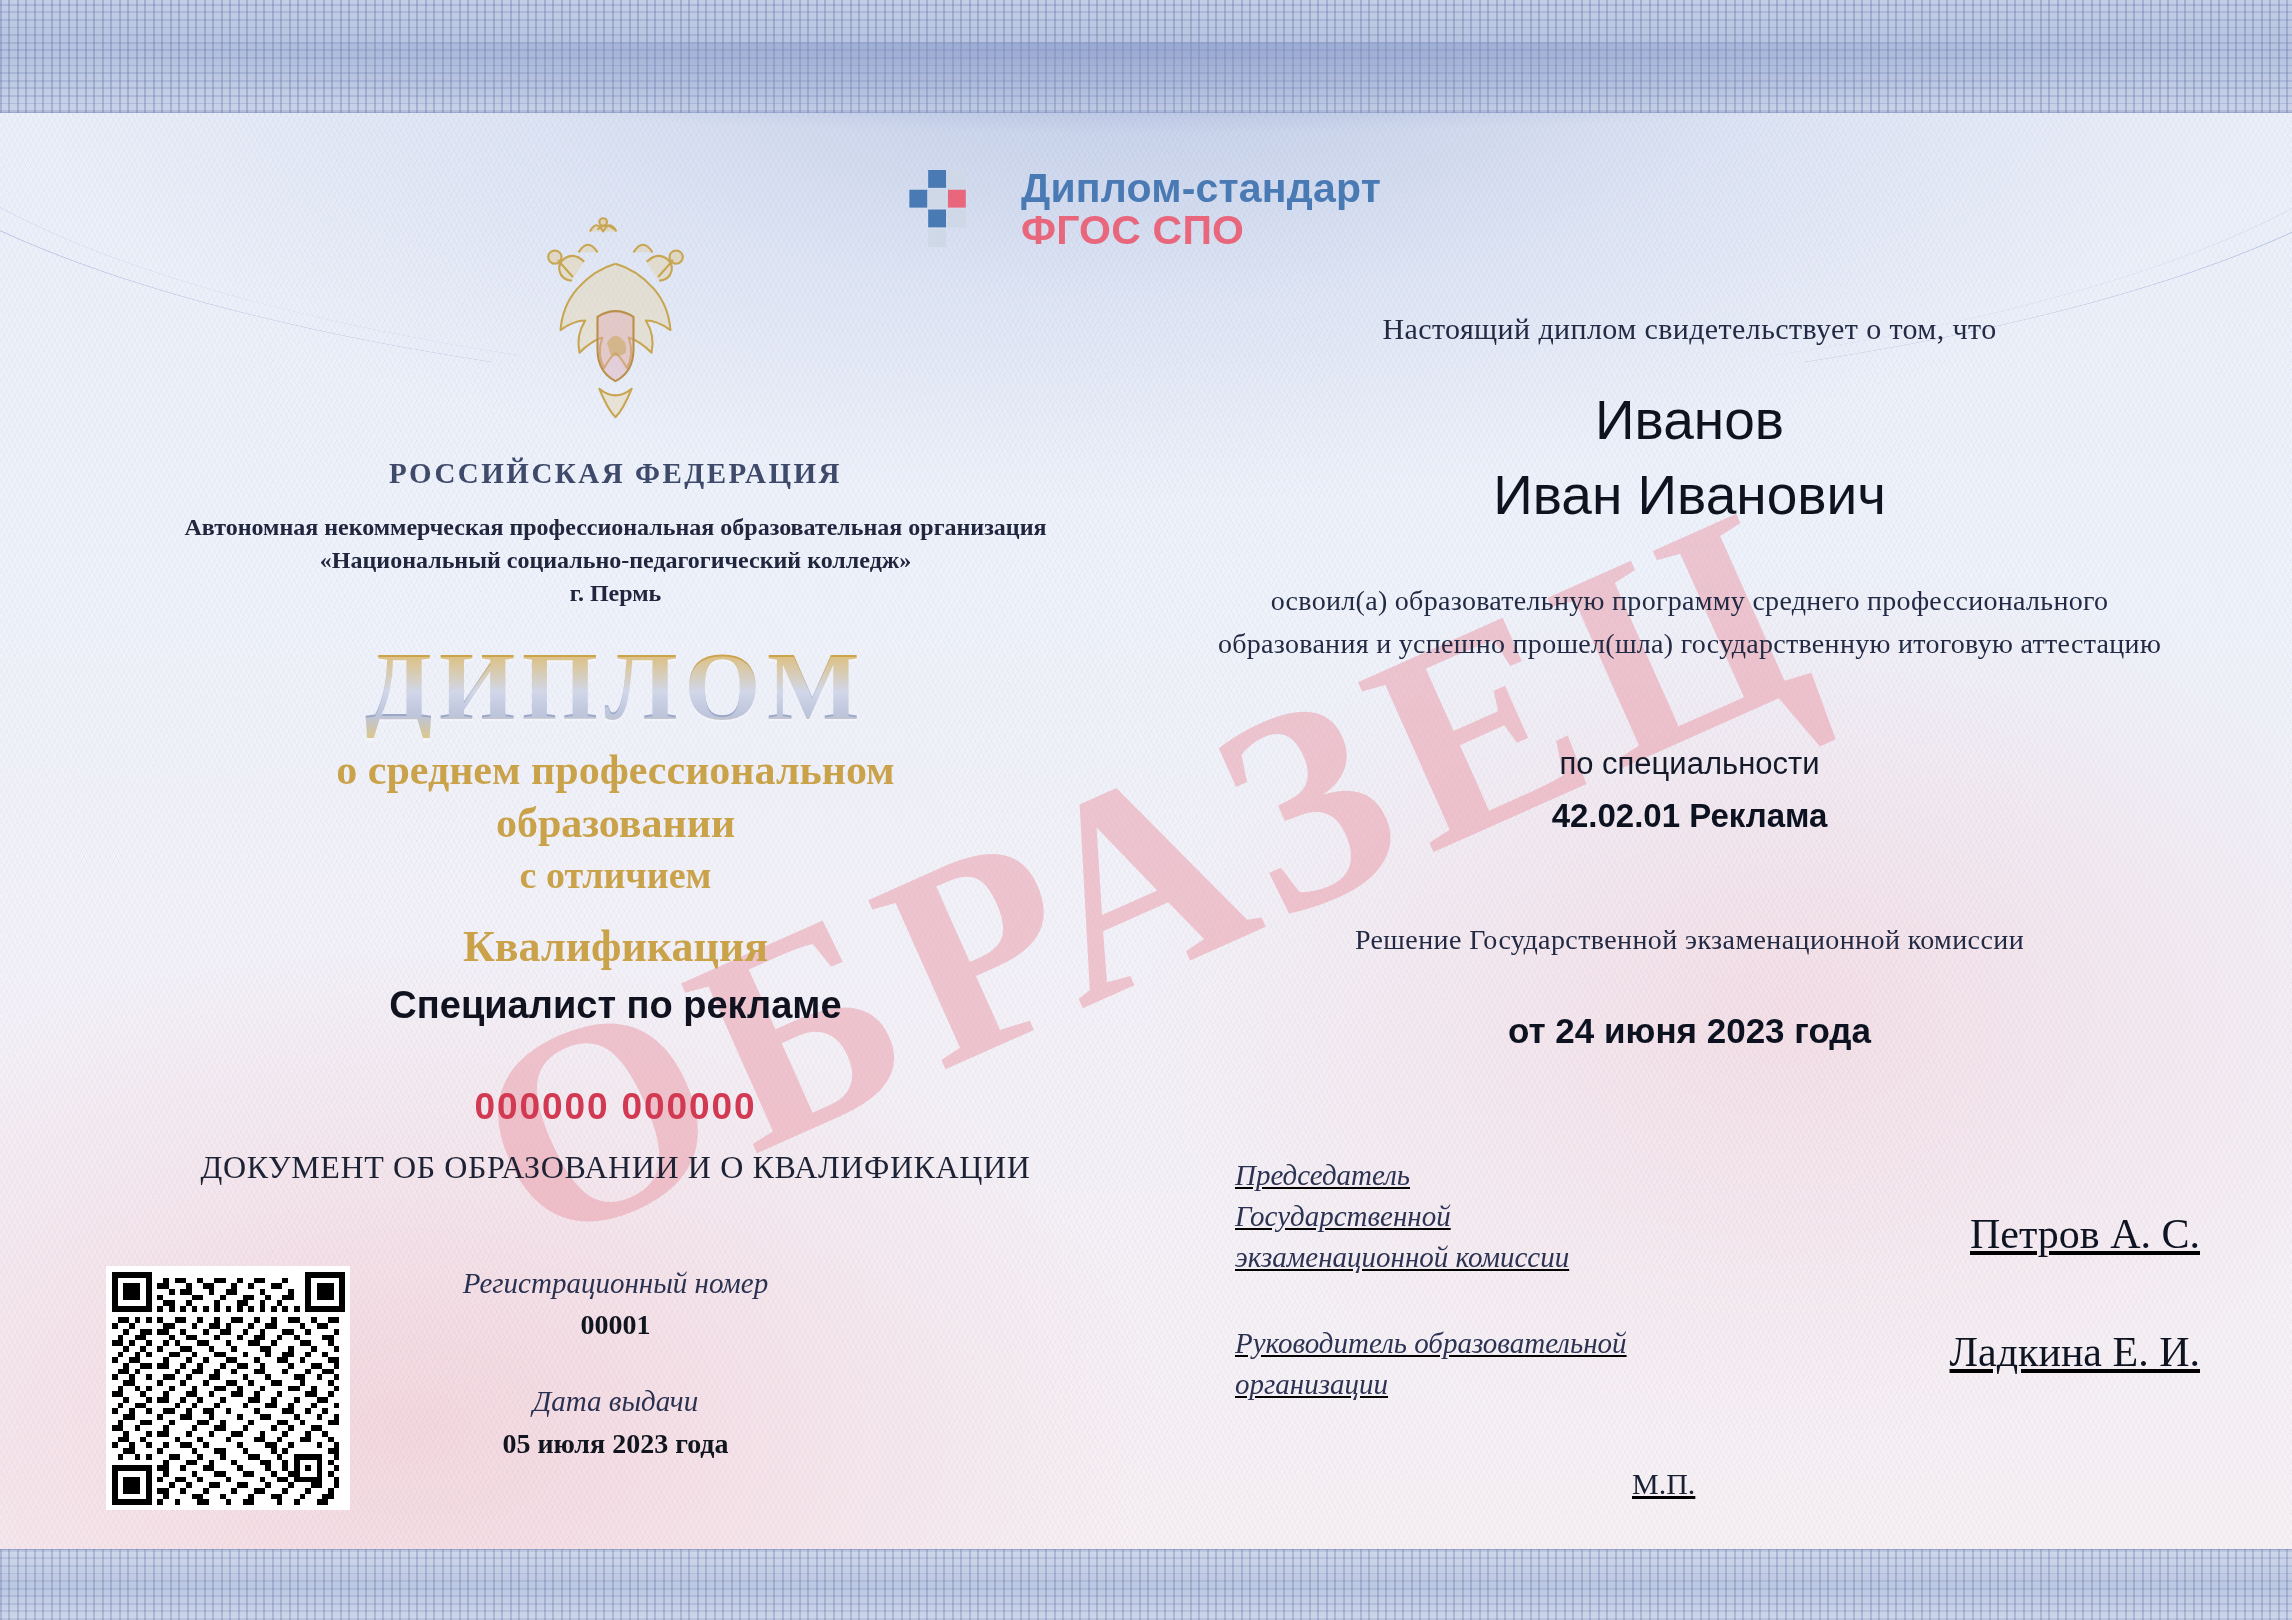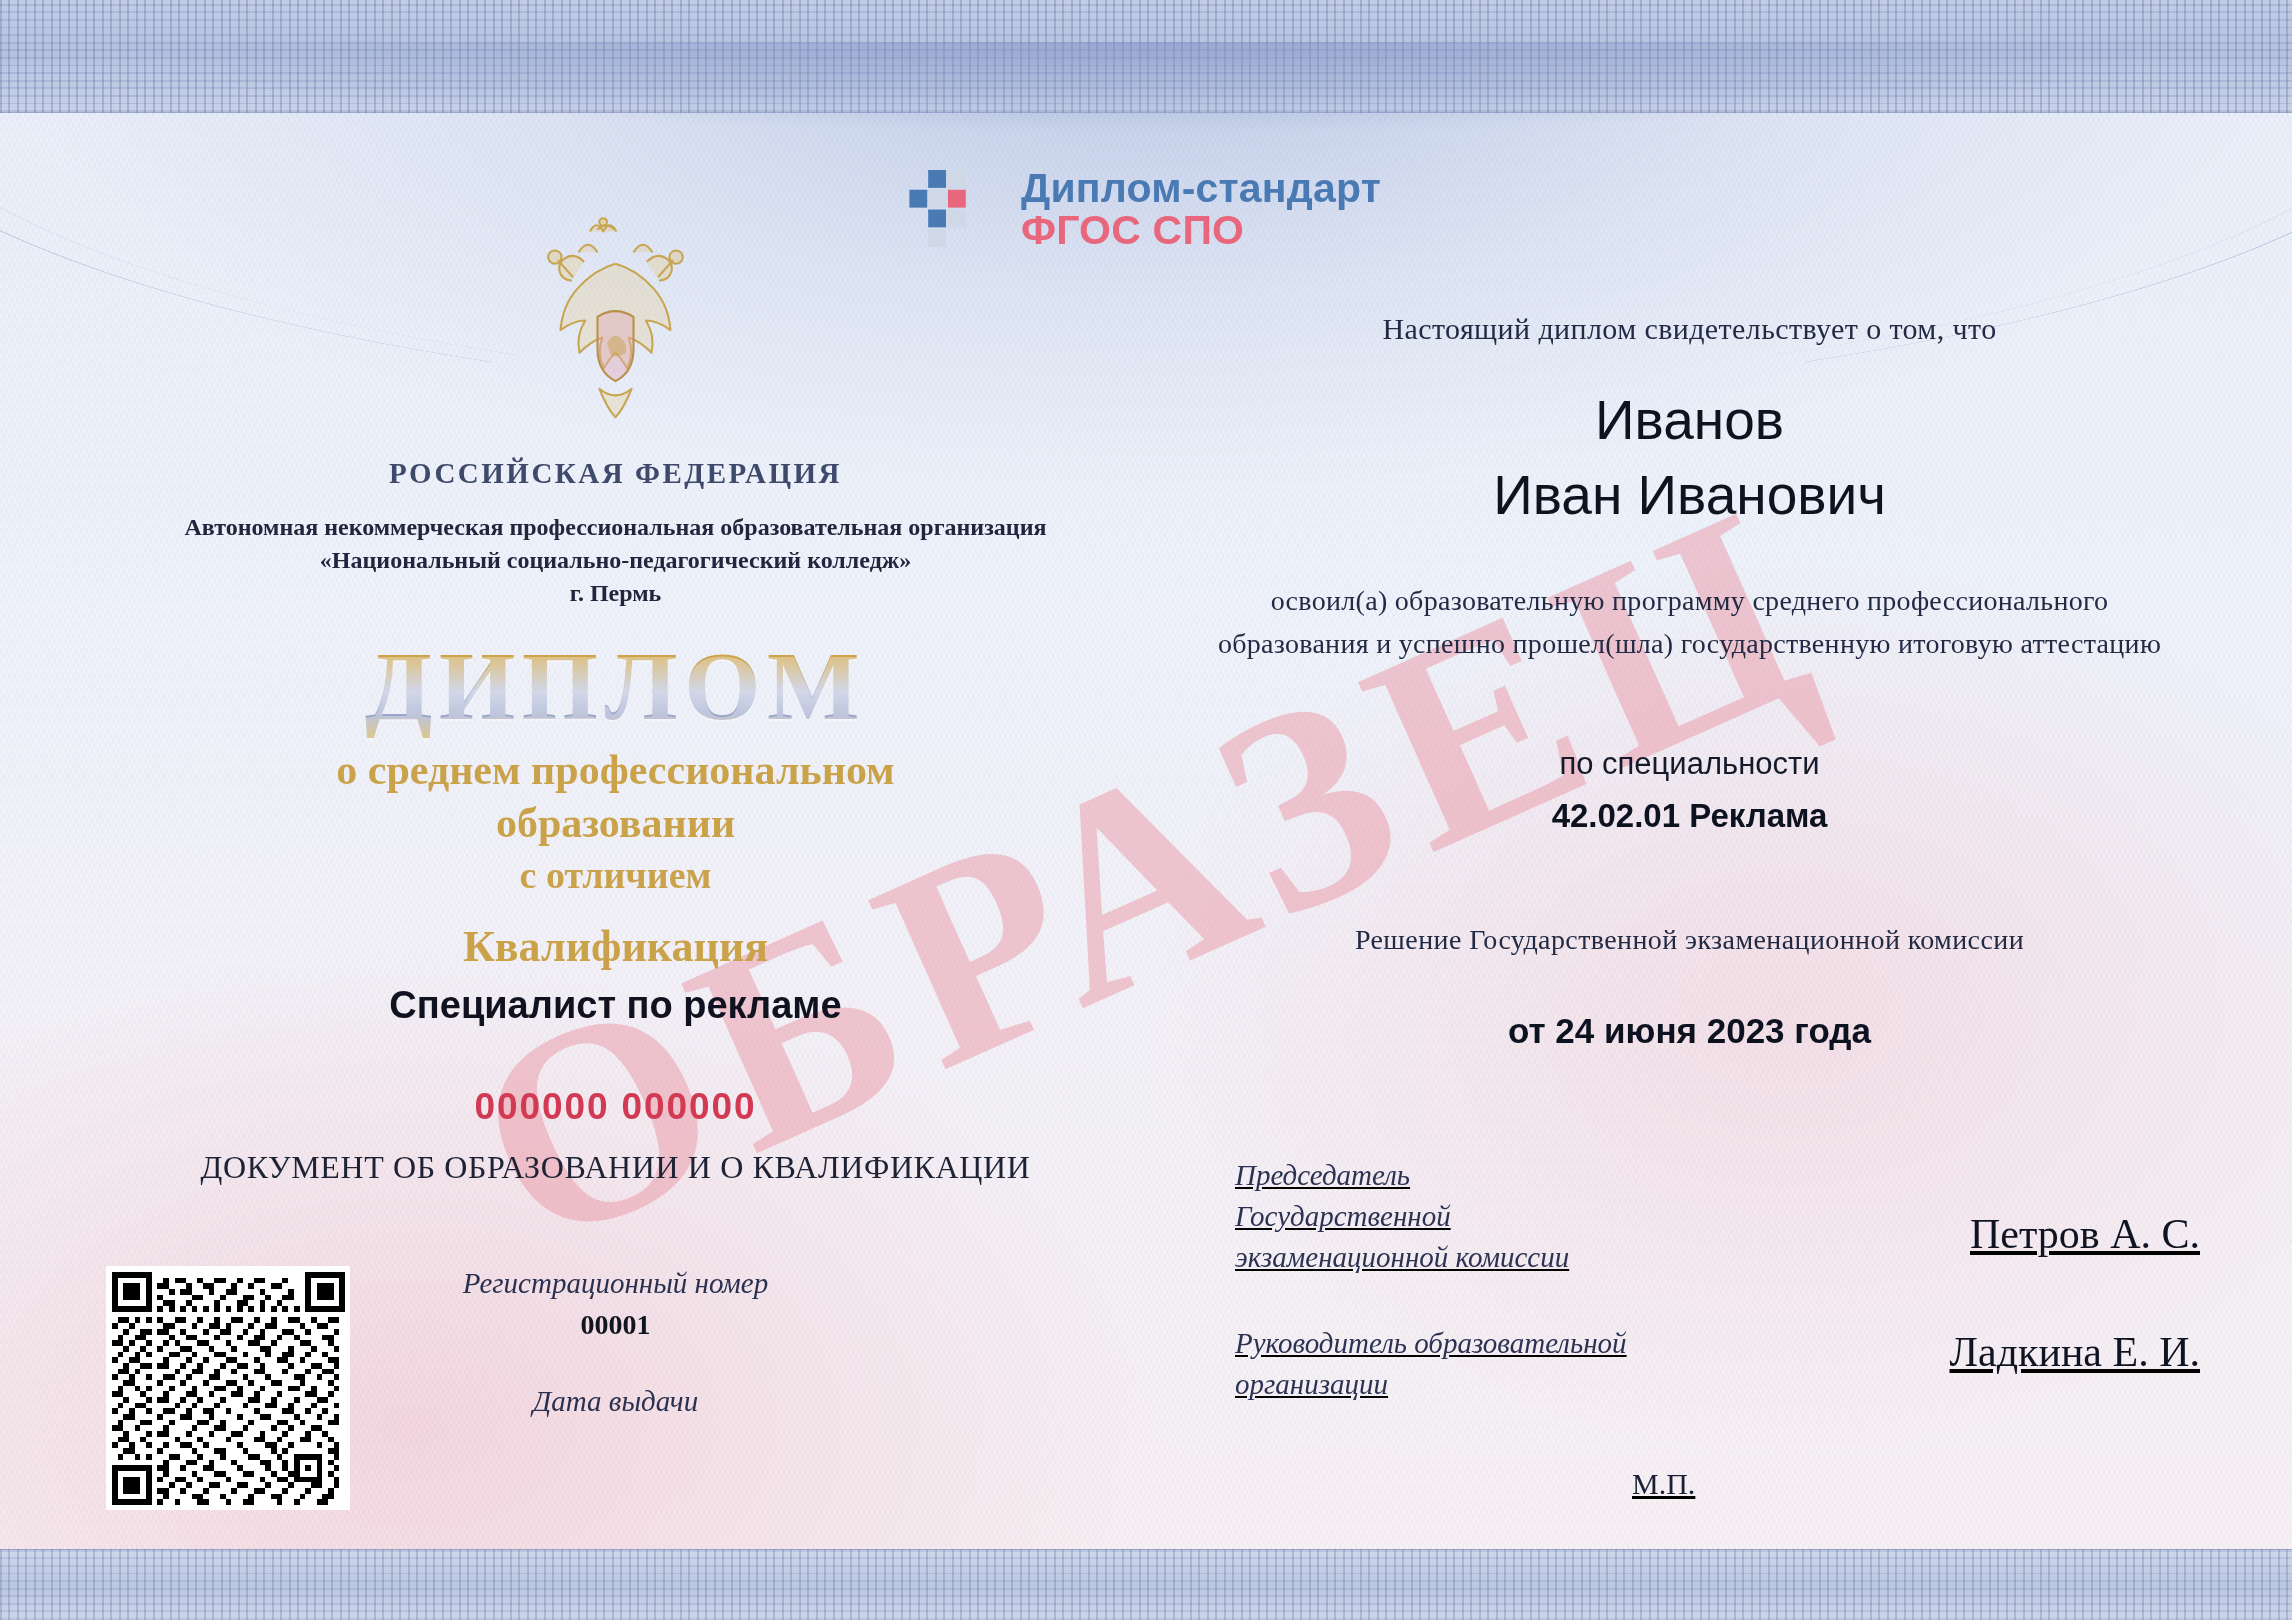--- a/index.html
+++ b/index.html
@@ -444,20 +444,21 @@
     <div class="qual-label">Квалификация</div>
     <div class="qual-value">Специалист по рекламе</div>
 
     <div class="blank-no">000000 000000</div>
     <div class="doc-kind">ДОКУМЕНТ ОБ ОБРАЗОВАНИИ И О КВАЛИФИКАЦИИ</div>
 
     <div class="reg-label">Регистрационный номер</div>
     <div class="reg-value">00001</div>
 
     <div class="date-label">Дата выдачи</div>
+    <div class="date-value">05 июля 2023 года</div>
   </div>
 
   <div class="qr">
     <svg viewBox="0 0 41 41" width="233" height="233" shape-rendering="crispEdges">
       <rect width="41" height="41" fill="#ffffff"></rect>
       <g fill="#000000">
 
         <rect x="0" y="0" width="7" height="1"></rect>
           <rect x="0" y="6" width="7" height="1"></rect>
         <rect x="0" y="0" width="1" height="7"></rect>

